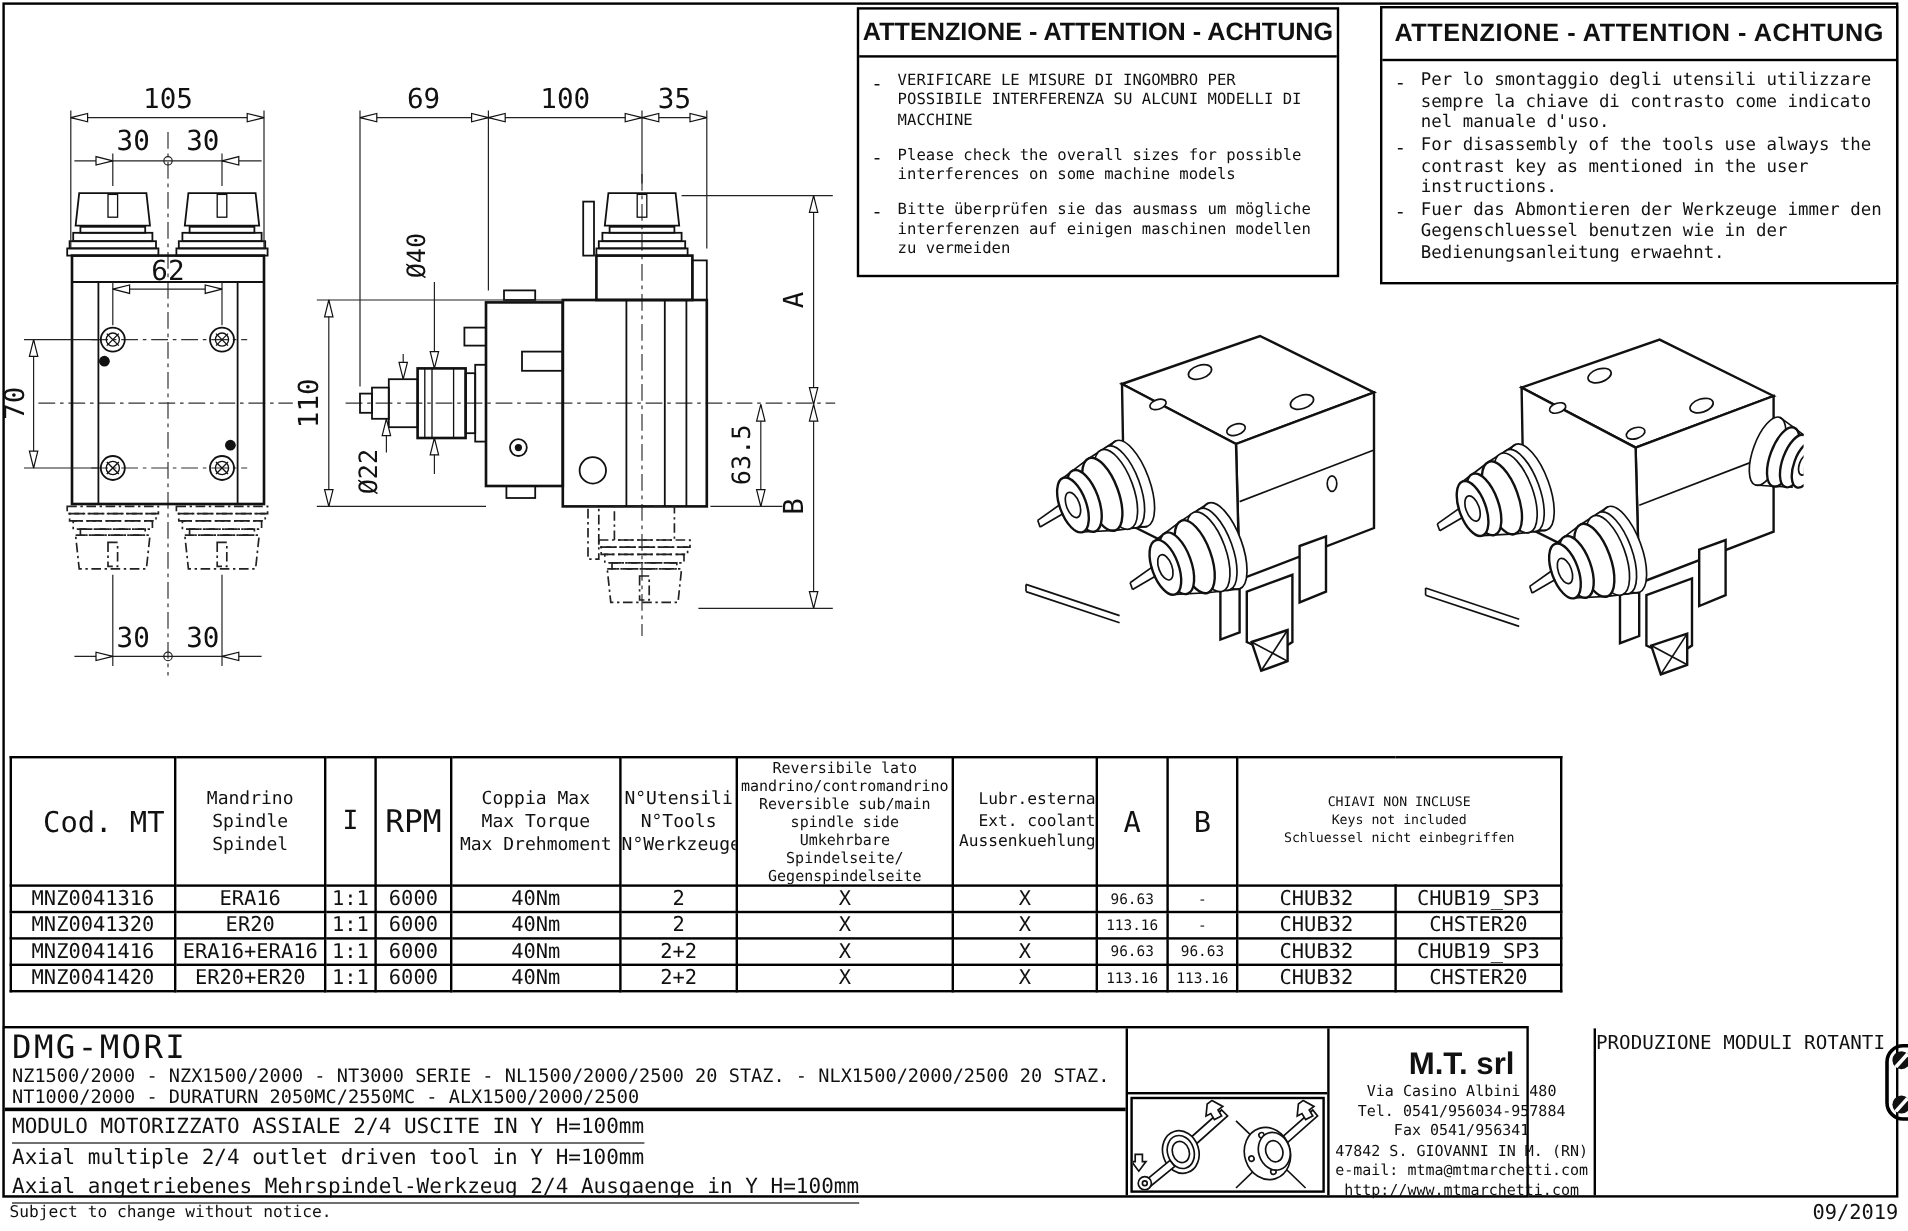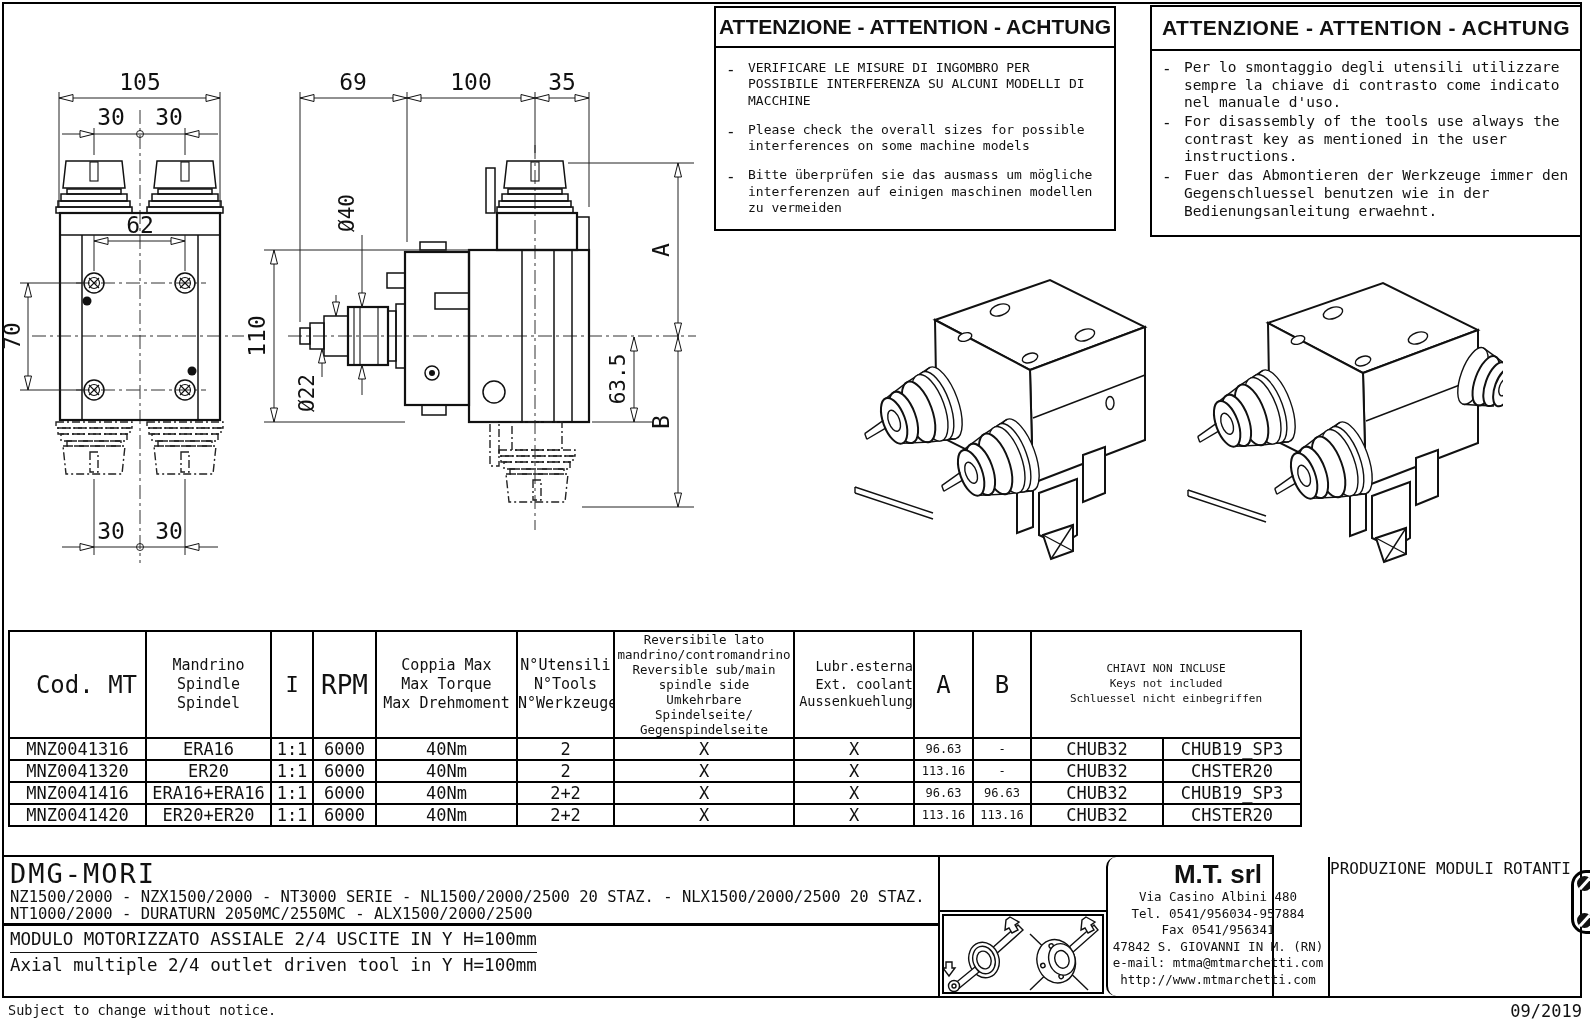--- a/index.html
+++ b/index.html
@@ -65,21 +65,21 @@
   .tb-left{width:934px;flex:none;position:relative;padding:2px 0 0 6px;box-sizing:border-box;}
   .tb-dmg{font-size:27px;letter-spacing:2px;line-height:30px;}
   .tb-machines{font-size:15.5px;line-height:17px;}
   .tb-div{position:absolute;left:0;top:66px;width:100%;border-top:3px solid #000;}
   .tb-descs{position:absolute;left:6px;top:70px;}
   .tb-desc{font-size:17.5px;line-height:24px;}
   .u{display:inline-block;border-bottom:1.5px solid #111;padding-bottom:1px;}
   .tb-pict{width:168px;flex:none;border-left:2px solid #000;display:flex;flex-direction:column;box-sizing:border-box;}
   .tb-pict-empty{height:53px;flex:none;border-bottom:2px solid #000;}
   .tb-pict-box{flex:1;margin:2px;border:2.5px solid #000;overflow:hidden;}
-  .tb-mt{width:222px;flex:none;border-left:2px solid #000;text-align:center;box-sizing:border-box;padding-top:2px;border-radius:10px;}
+  .tb-mt{width:222px;flex:none;border-left:2px solid #000;text-align:center;box-sizing:border-box;padding-top:14px;}
   .tb-mt-name{font-family:"Liberation Sans",sans-serif;font-weight:bold;font-size:26px;line-height:30px;}
   .tb-addr{font-size:12.5px;line-height:16.5px;}
   .tb-prod{flex:1;border-left:2px solid #000;display:flex;flex-direction:row;box-sizing:border-box;}
   .tb-prod-label{font-size:16px;text-align:center;line-height:24px;flex:none;}
   .logo-box{position:relative;width:236px;height:64px;margin:13px auto;border:3px solid #000;border-radius:15px;flex:none;box-sizing:border-box;}
   .screw{position:absolute;width:15px;height:15px;border-radius:50%;background:#111;overflow:hidden;}
   .screw::after{content:"";position:absolute;left:6px;top:-3px;width:3px;height:22px;background:#fff;transform:rotate(42deg);}
   .s-tl{left:3px;top:3px;} .s-tr{right:3px;top:3px;} .s-bl{left:3px;bottom:3px;} .s-br{right:3px;bottom:3px;}
   .logo-mt{position:absolute;left:60px;top:-2px;width:170px;text-align:center;
       font-family:"DejaVu Serif",serif;font-weight:bold;font-size:48px;transform:scaleX(1.18);transform-origin:left;}
@@ -530,20 +530,21 @@
 
   <div class="titleblock">
     <div class="tb-left">
       <div class="tb-dmg">DMG-MORI</div>
       <div class="tb-machines">NZ1500/2000 - NZX1500/2000 - NT3000 SERIE - NL1500/2000/2500 20 STAZ. - NLX1500/2000/2500 20 STAZ.</div>
       <div class="tb-machines"><span class="u">NT1000/2000 - DURATURN 2050MC/2550MC - ALX1500/2000/2500</span></div>
       <div class="tb-div"></div>
       <div class="tb-descs">
         <div class="tb-desc"><span class="u">MODULO MOTORIZZATO ASSIALE 2/4 USCITE IN Y H=100mm</span></div>
         <div class="tb-desc"><span>Axial multiple 2/4 outlet driven tool in Y H=100mm</span></div>
+        <div class="tb-desc"><span class="u">Axial angetriebenes Mehrspindel-Werkzeug 2/4 Ausgaenge in Y H=100mm</span></div>
       </div>
     </div>
 
     <div class="tb-pict">
       <div class="tb-pict-empty"></div>
       <div class="tb-pict-box">
         <svg width="158" height="78" viewBox="0 0 158 78">
           <g transform="translate(40,44)">
             <polygon class="if2" points="6,-10 34,-35 39,-30 11,-5"></polygon>
             <g transform="rotate(-18)">

